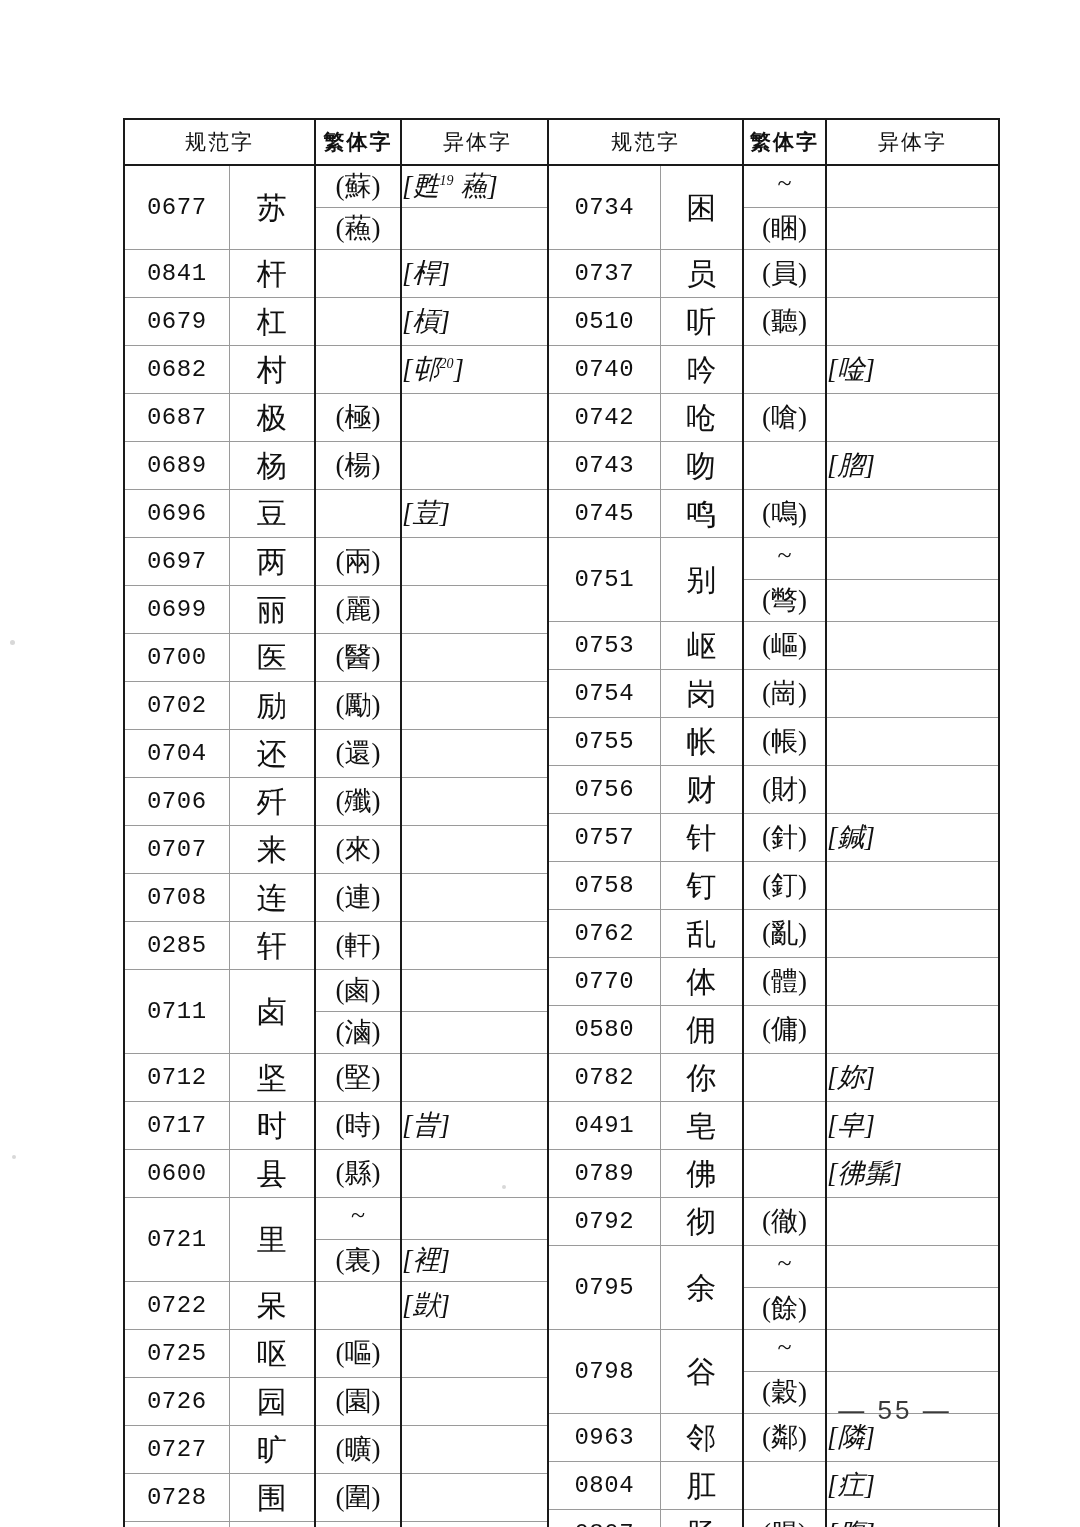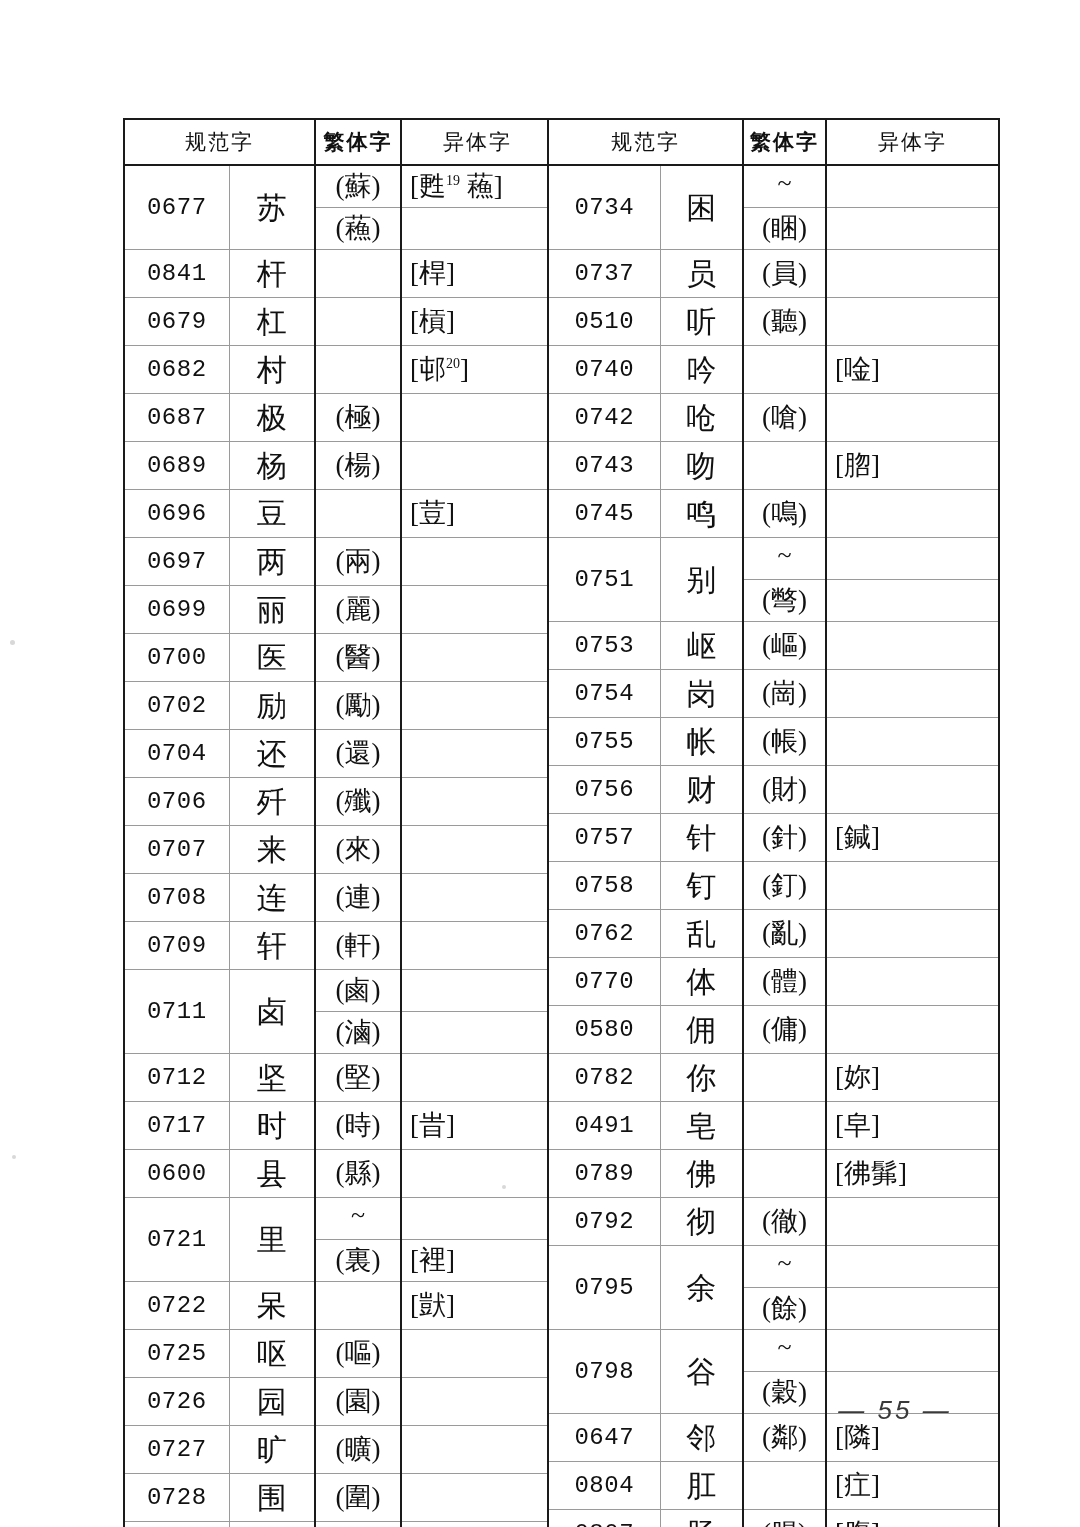--- a/index.html
+++ b/index.html
@@ -84,21 +84,21 @@
   }
   td.trad {
     font-size: 27px;
     line-height: 1;
     border-right: 2px solid #1a1a1a;
   }
   td.var {
     font-size: 27px;
     line-height: 1;
     text-align: left;
-    padding-left: 8px;
+    font-style: italic;
   }
   tr.sub-top td.trad,
   tr.sub-top td.var {
     border-bottom: 1px dotted #c0c0c0;
   }
   tr.sub-top td.num,
   tr.sub-top td.char {
     border-bottom: none;
   }
 
@@ -124,21 +124,20 @@
     position: absolute;
     left: 0;
     right: 0;
     top: 1395px;
     text-align: center;
     font-size: 26px;
     font-family: "Liberation Sans", sans-serif;
     color: #3a3a3a;
     letter-spacing: 3px;
     padding-right: 0;
-    font-style: italic;
   }
   .pagenum .inner {
     display: inline-block;
     margin-left: 710px;
   }
   .pagenum .dash { color: #3a3a3a; }
 
   
   .speck {
     position: absolute;
@@ -254,21 +253,21 @@
           <td class="trad">(來)</td>
           <td class="var"><span></span></td>
         </tr>
         <tr class="datarow">
           <td class="num">0708</td>
           <td class="char">连</td>
           <td class="trad">(連)</td>
           <td class="var"><span></span></td>
         </tr>
         <tr class="datarow">
-          <td class="num">0709</td>
+          <td class="num">0285</td>
           <td class="char">轩</td>
           <td class="trad">(軒)</td>
           <td class="var"><span></span></td>
         </tr>
         <tr class="sub-top">
           <td class="num" rowspan="2">0711</td>
           <td class="char" rowspan="2">卤</td>
           <td class="trad">(鹵)</td>
           <td class="var"><span></span></td>
         </tr>
@@ -506,21 +505,21 @@
           <td class="num" rowspan="2">0798</td>
           <td class="char" rowspan="2">谷</td>
           <td class="trad"><span class="tilde">~</span></td>
           <td class="var"><span></span></td>
         </tr>
         <tr class="sub-bot">
           <td class="trad">(穀)</td>
           <td class="var"></td>
         </tr>
         <tr class="datarow">
-          <td class="num">0647</td>
+          <td class="num">0963</td>
           <td class="char">邻</td>
           <td class="trad">(鄰)</td>
           <td class="var"><span>[隣]</span></td>
         </tr>
         <tr class="datarow">
           <td class="num">0804</td>
           <td class="char">肛</td>
           <td class="trad"></td>
           <td class="var"><span>[疘]</span></td>
         </tr>

